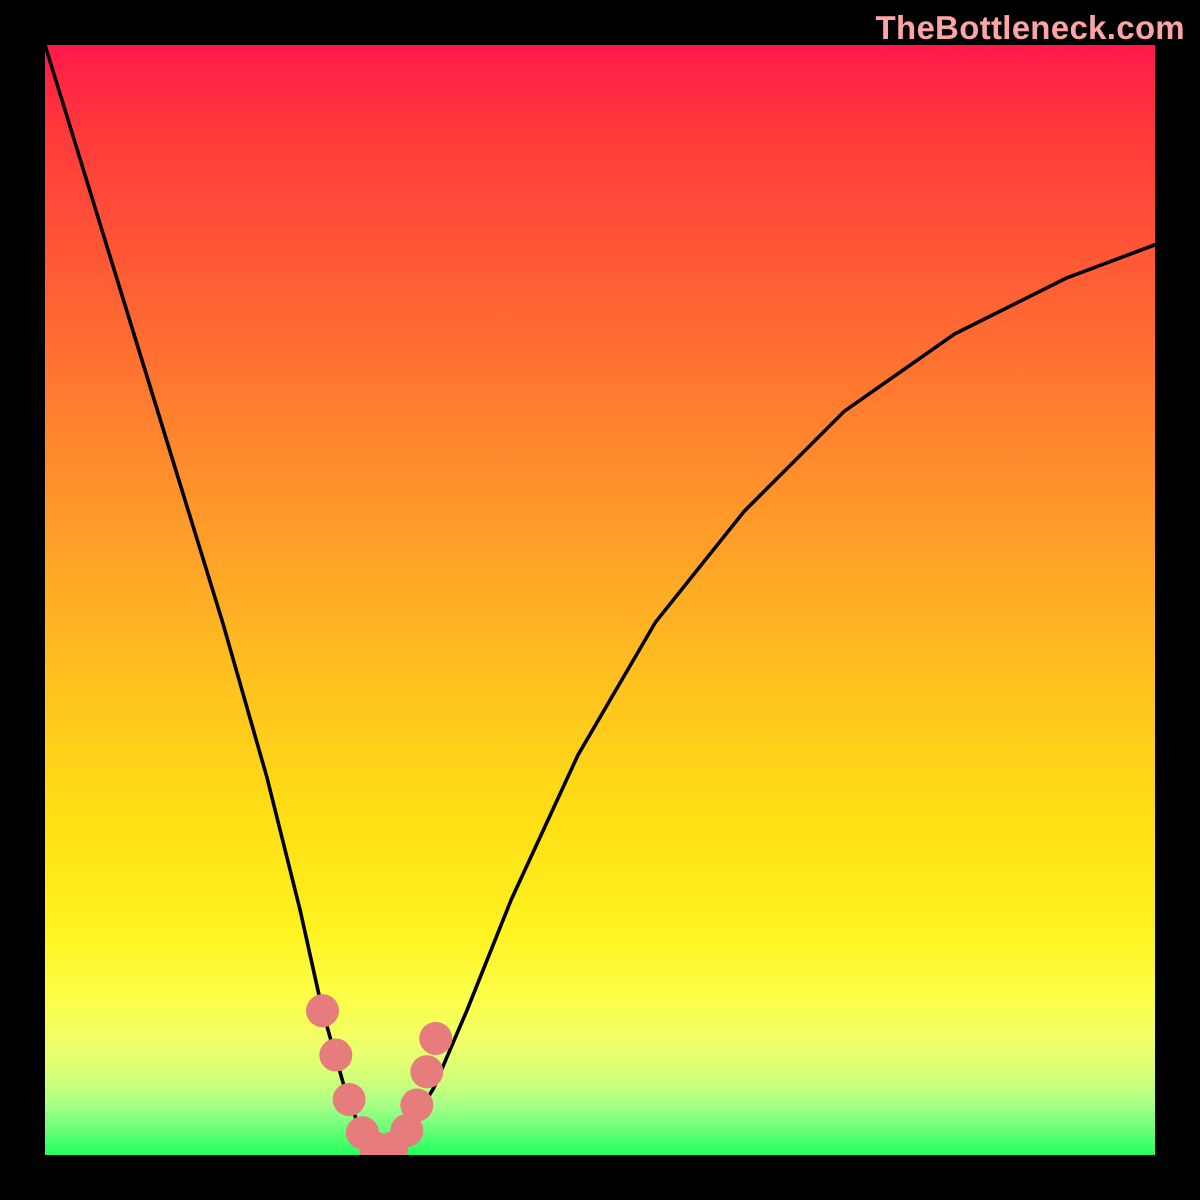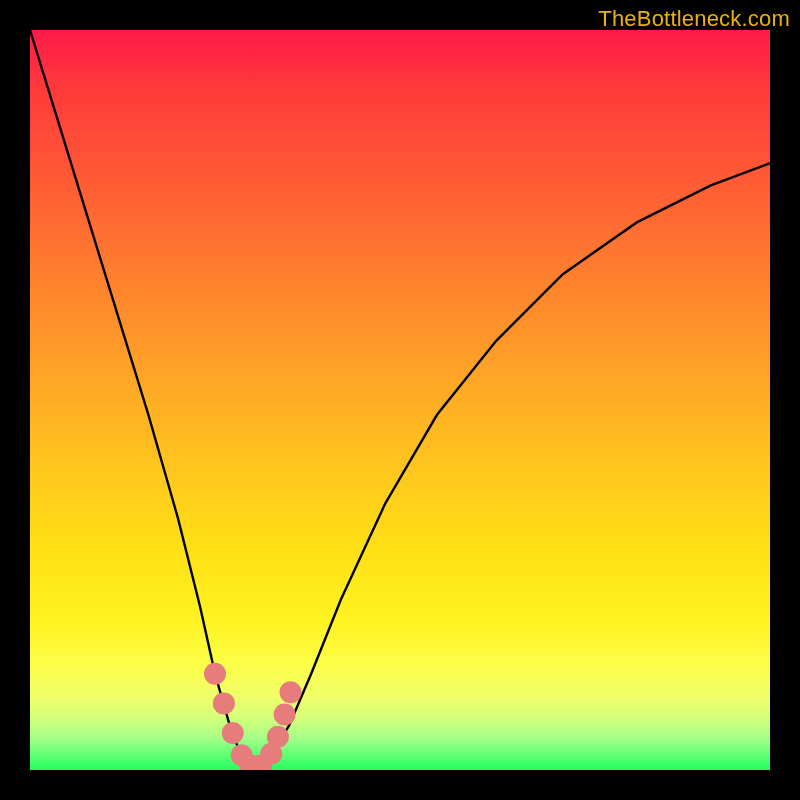--- a/index.html
+++ b/index.html
@@ -38,23 +38,23 @@
       #d4ff7a 93%,
       #a8ff86 95.5%,
       #6fff7a 97.5%,
       #23ff5e 100%
     );
   }
   .watermark {
     position: absolute;
     top: 6px;
     right: 10px;
-    color: #eab308;
+    color: #fca5a5;
     font-size: 22px;
-    font-weight: 400;
+    font-weight: 700;
     letter-spacing: 0.2px;
     user-select: none;
   }
   svg.curves {
     position: absolute;
     left: 0;
     top: 0;
     width: 740px;
     height: 740px;
   }

